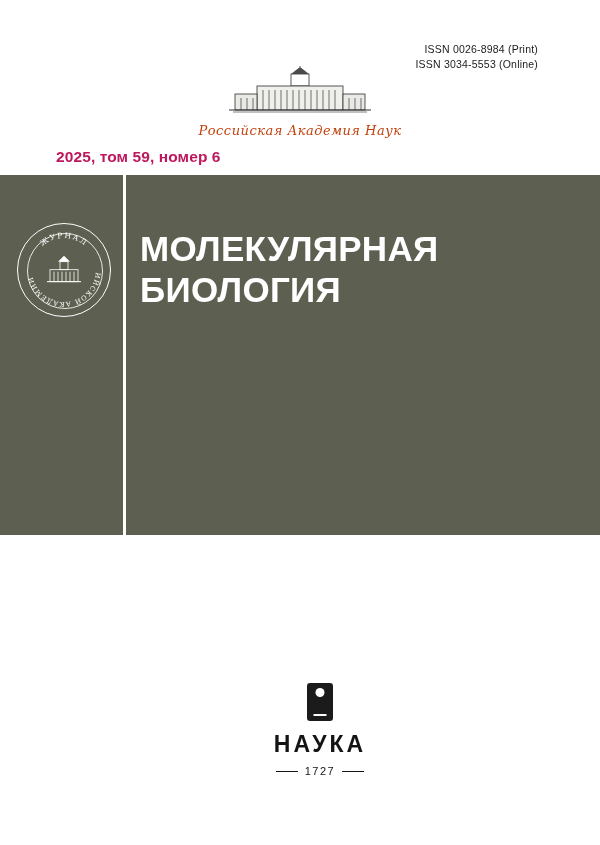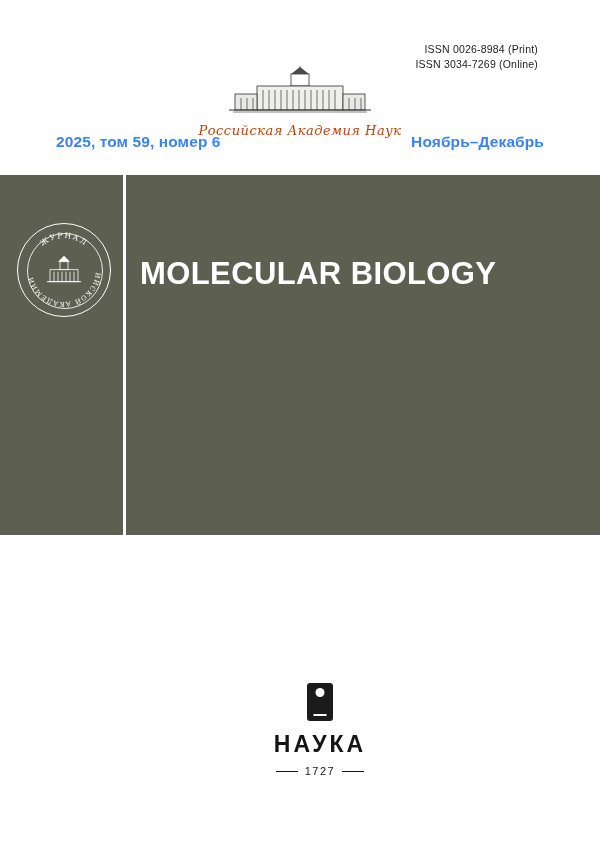--- a/index.html
+++ b/index.html
@@ -63,27 +63,27 @@
     color: #c2410c;
     letter-spacing: 0.5px;
     white-space: nowrap;
   }
 
   
   .issue-line {
     position: absolute;
     left: 56px;
     right: 56px;
-    top: 133px;
+    top: 148px;
     display: flex;
     justify-content: space-between;
     align-items: flex-end;
     font-size: 15.5px;
     font-weight: bold;
-    color: #3b82f6;
+    color: #be185d;
     letter-spacing: 0.1px;
   }
 
   
   .olive-block {
     position: absolute;
     top: 175px;
     left: 0;
     width: 600px;
     height: 360px;
@@ -221,21 +221,21 @@
 </style>
 </head>
 <body>
 
 <div class="page">
 
   <div class="top-area">
 
     <div class="issn-block">
       <span class="issn-line">ISSN 0026-8984 (Print)</span>
-      <span class="issn-line">ISSN 3034-7269 (Online)</span>
+      <span class="issn-line">ISSN 3034-5553 (Online)</span>
     </div>
 
     <div class="academy-emblem">
       <svg width="210" height="60" viewBox="0 0 210 60">
         <g stroke="#2f2f2f" stroke-width="0.8" fill="none">
 
           <rect x="96" y="8" width="18" height="12"></rect>
           <polygon points="96,8 105,1 114,8" fill="#4a4a4a" stroke="none"></polygon>
           <line x1="105" y1="1" x2="105" y2="-3"></line>
 
@@ -266,21 +266,20 @@
           </g>
           <line x1="34" y1="44" x2="176" y2="44" stroke-width="1.1"></line>
           <line x1="38" y1="46" x2="172" y2="46" stroke-width="0.6"></line>
         </g>
       </svg>
       <div class="academy-script">Российская Академия Наук</div>
     </div>
 
     <div class="issue-line">
       <span>2025, том 59, номер 6</span>
-      <span>Ноябрь–Декабрь</span>
     </div>
   </div>
 
   <div class="olive-block">
     <div class="olive-divider"></div>
 
     <div class="journal-seal">
       <div class="seal-inner"></div>
       <svg class="seal-building" viewBox="0 0 40 34">
         <g stroke="#ffffff" stroke-width="0.8" fill="none">
@@ -304,21 +303,21 @@
         <text fill="#ffffff" font-size="7.5" font-family="DejaVu Serif, serif" letter-spacing="1.6">
           <textPath href="#arcTop" startOffset="50%" text-anchor="middle">ЖУРНАЛ</textPath>
         </text>
         <text fill="#ffffff" font-size="6.6" font-family="DejaVu Serif, serif" letter-spacing="0.9">
           <textPath href="#arcBottom" startOffset="50%" text-anchor="middle">РОССИЙСКОЙ АКАДЕМИИ НАУК</textPath>
         </text>
       </svg>
     </div>
 
     <div class="titles">
-      <h2 class="title-en">MOLECULAR BIOLOGY</h2>
+      <h1 class="title-ru">МОЛЕКУЛЯРНАЯ БИОЛОГИЯ</h1>
     </div>
   </div>
 
   <div class="publisher">
     <div class="pub-mark"></div>
     <div class="pub-name">НАУКА</div>
     <div class="pub-year-wrap">
       <span class="pub-rule"></span>
       <span class="pub-year">1727</span>
       <span class="pub-rule"></span>

